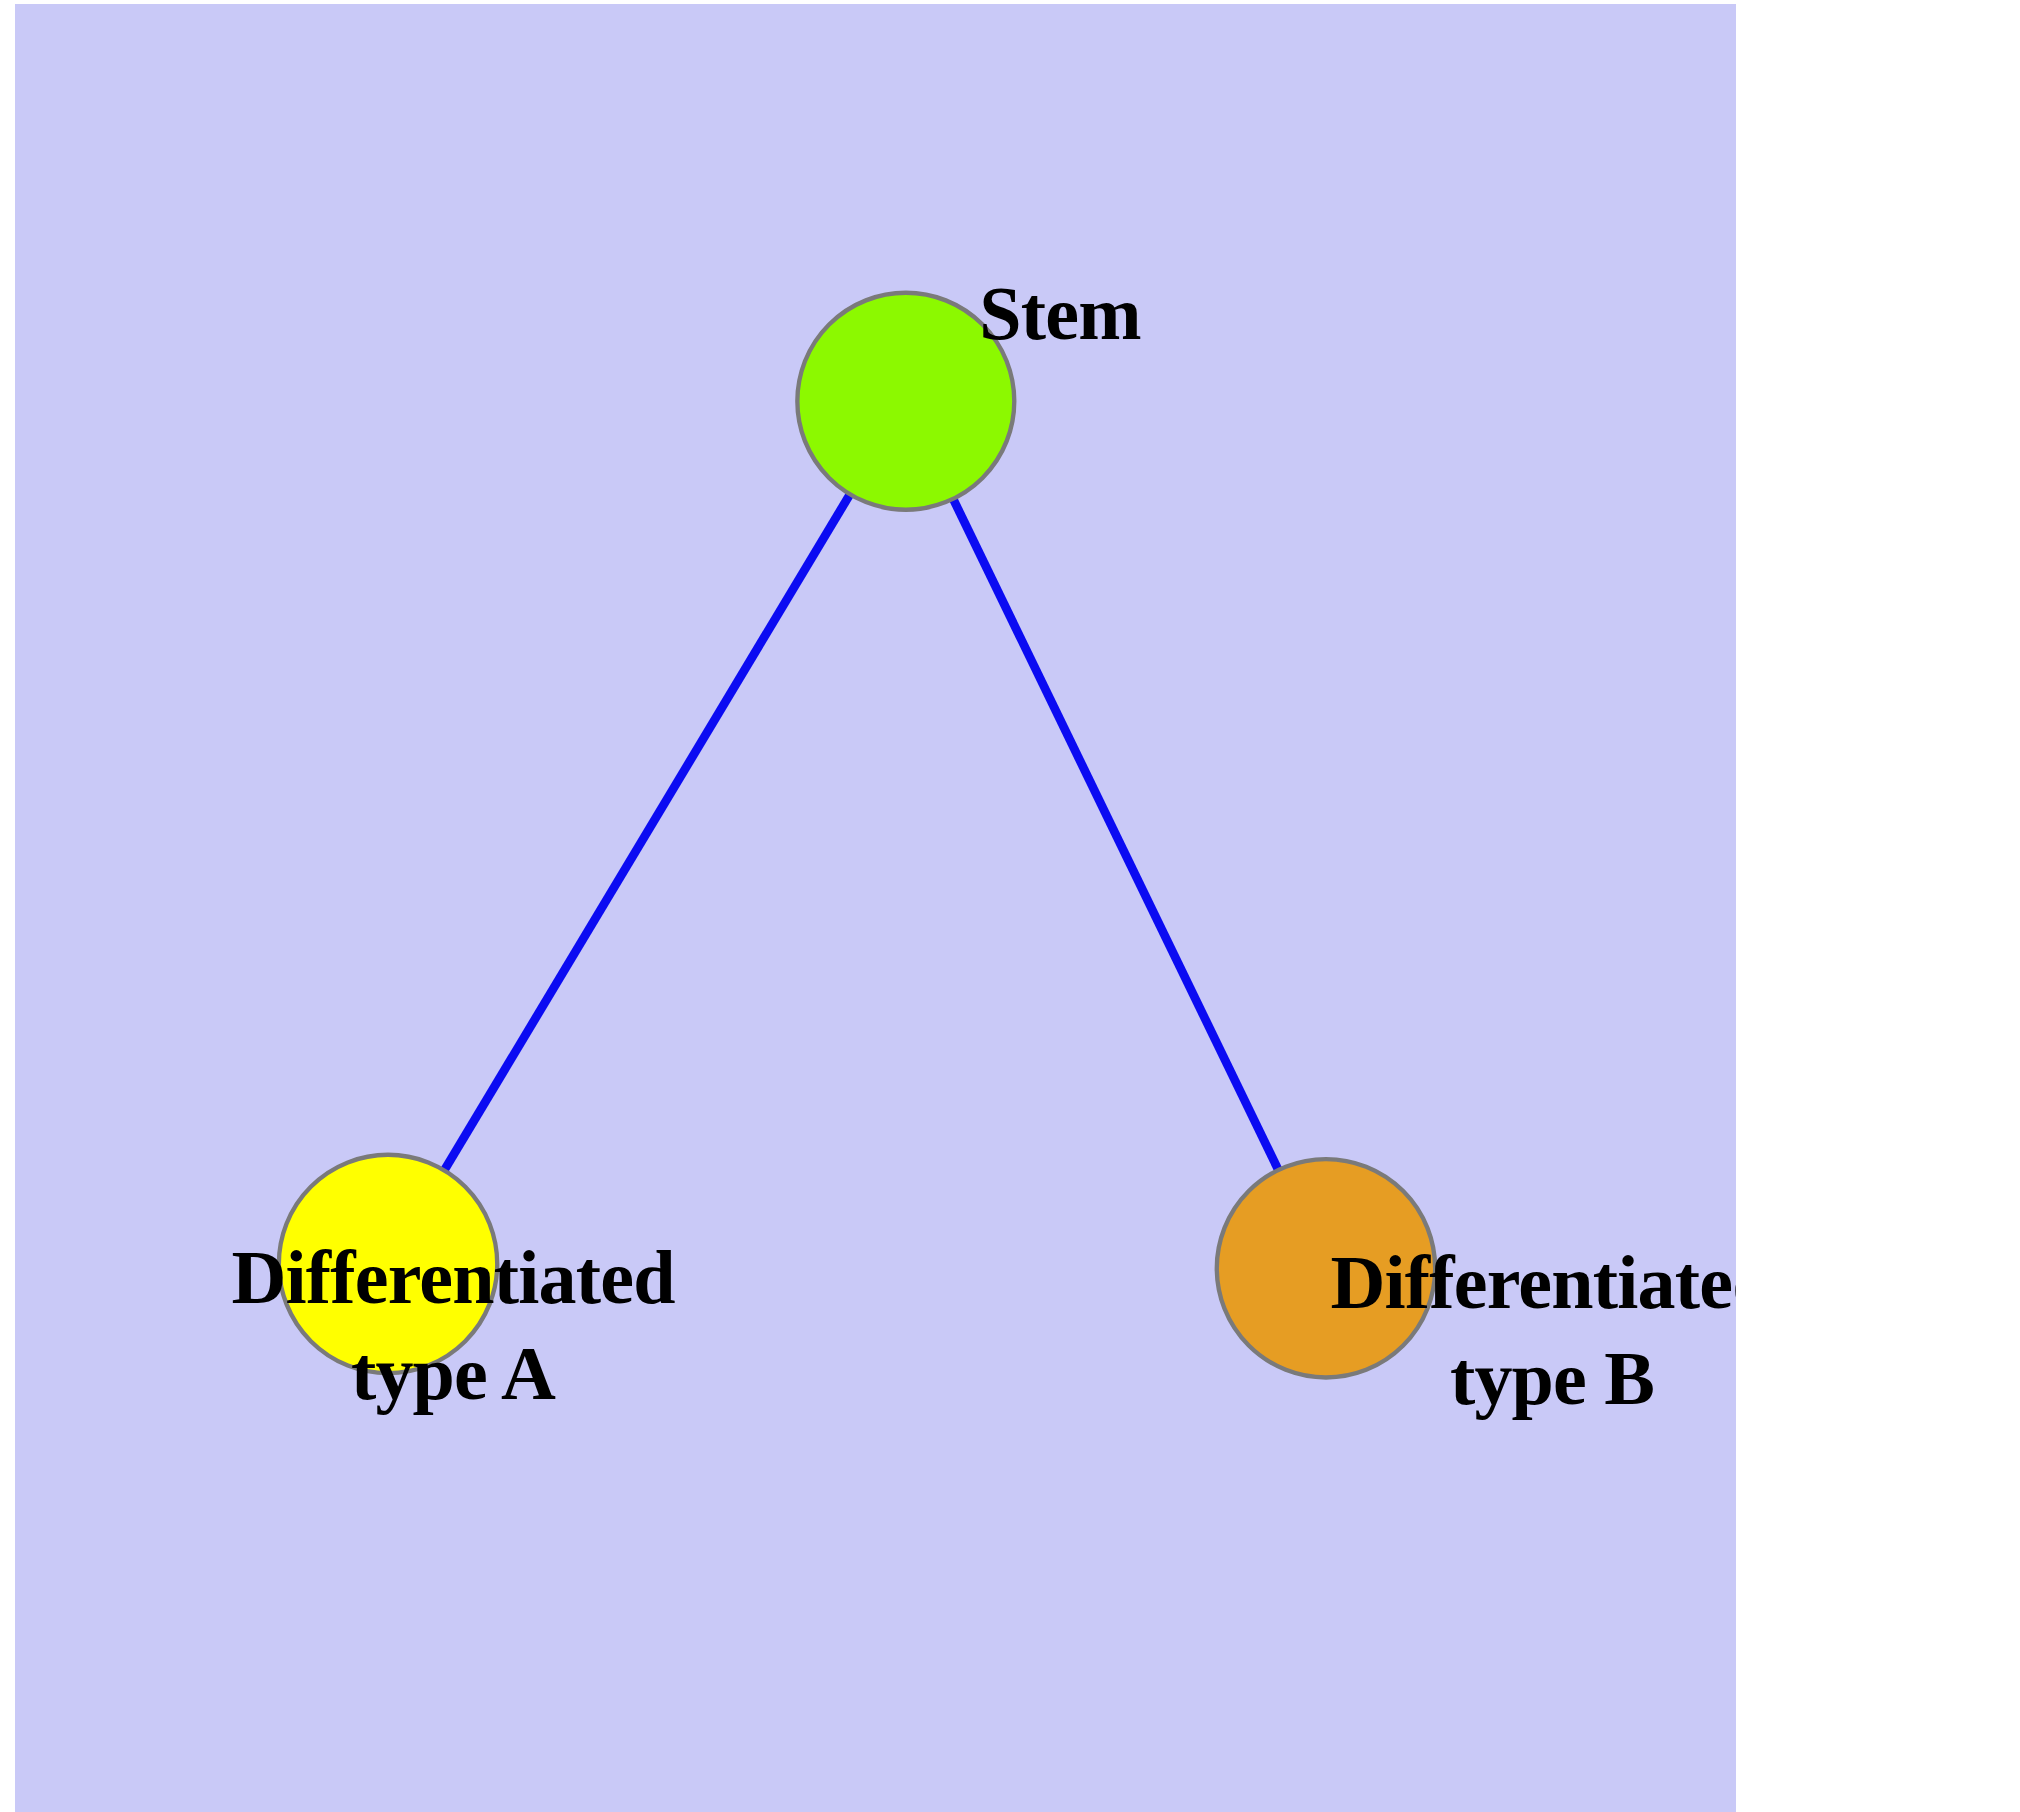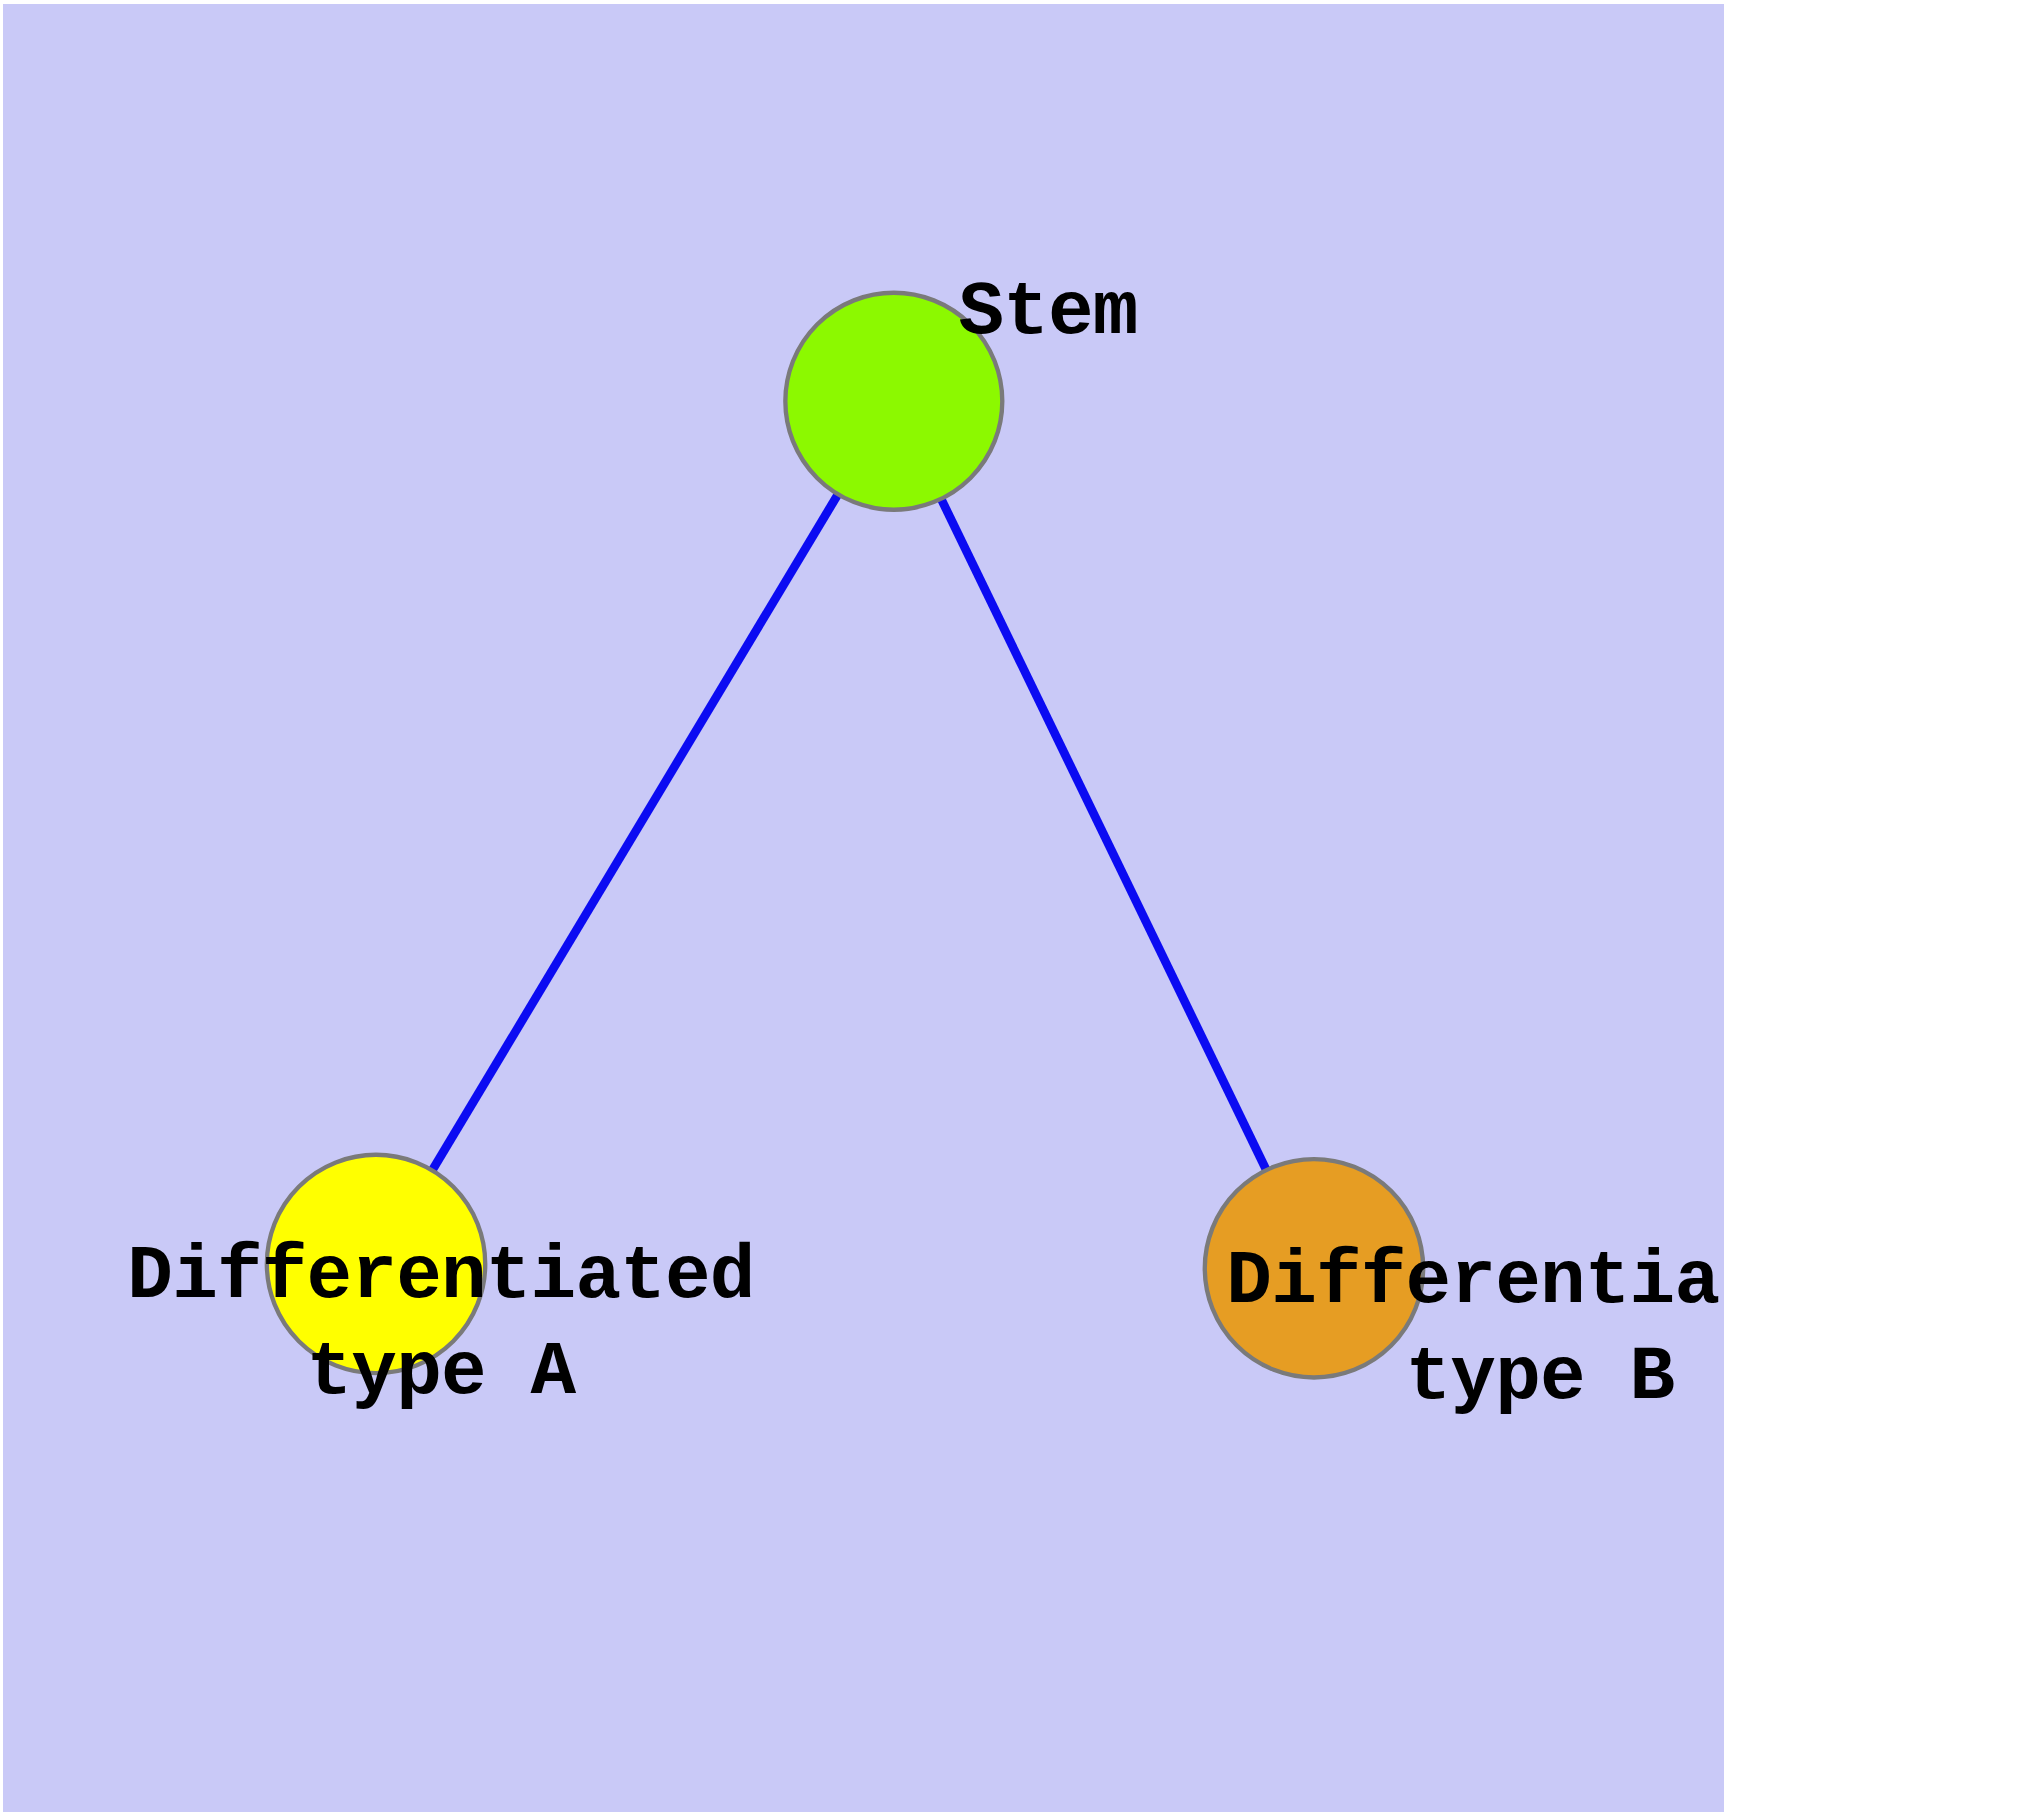--- a/index.html
+++ b/index.html
@@ -6,21 +6,22 @@
     margin: 0;
     padding: 0;
     background: #ffffff;
   }
   .canvas {
     position: relative;
     width: 1724px;
     height: 1812px;
     background: #ffffff;
     overflow: hidden;
-    font-family: Liberation Mono, monospace;
+    font-family: Liberation Serif, serif;
+    margin-left: 12px;
   }
   .bg {
     position: absolute;
     left: 2.5px;
     top: 4.2px;
     right: 0;
     bottom: 0;
   }
   svg.graph {
     position: absolute;

